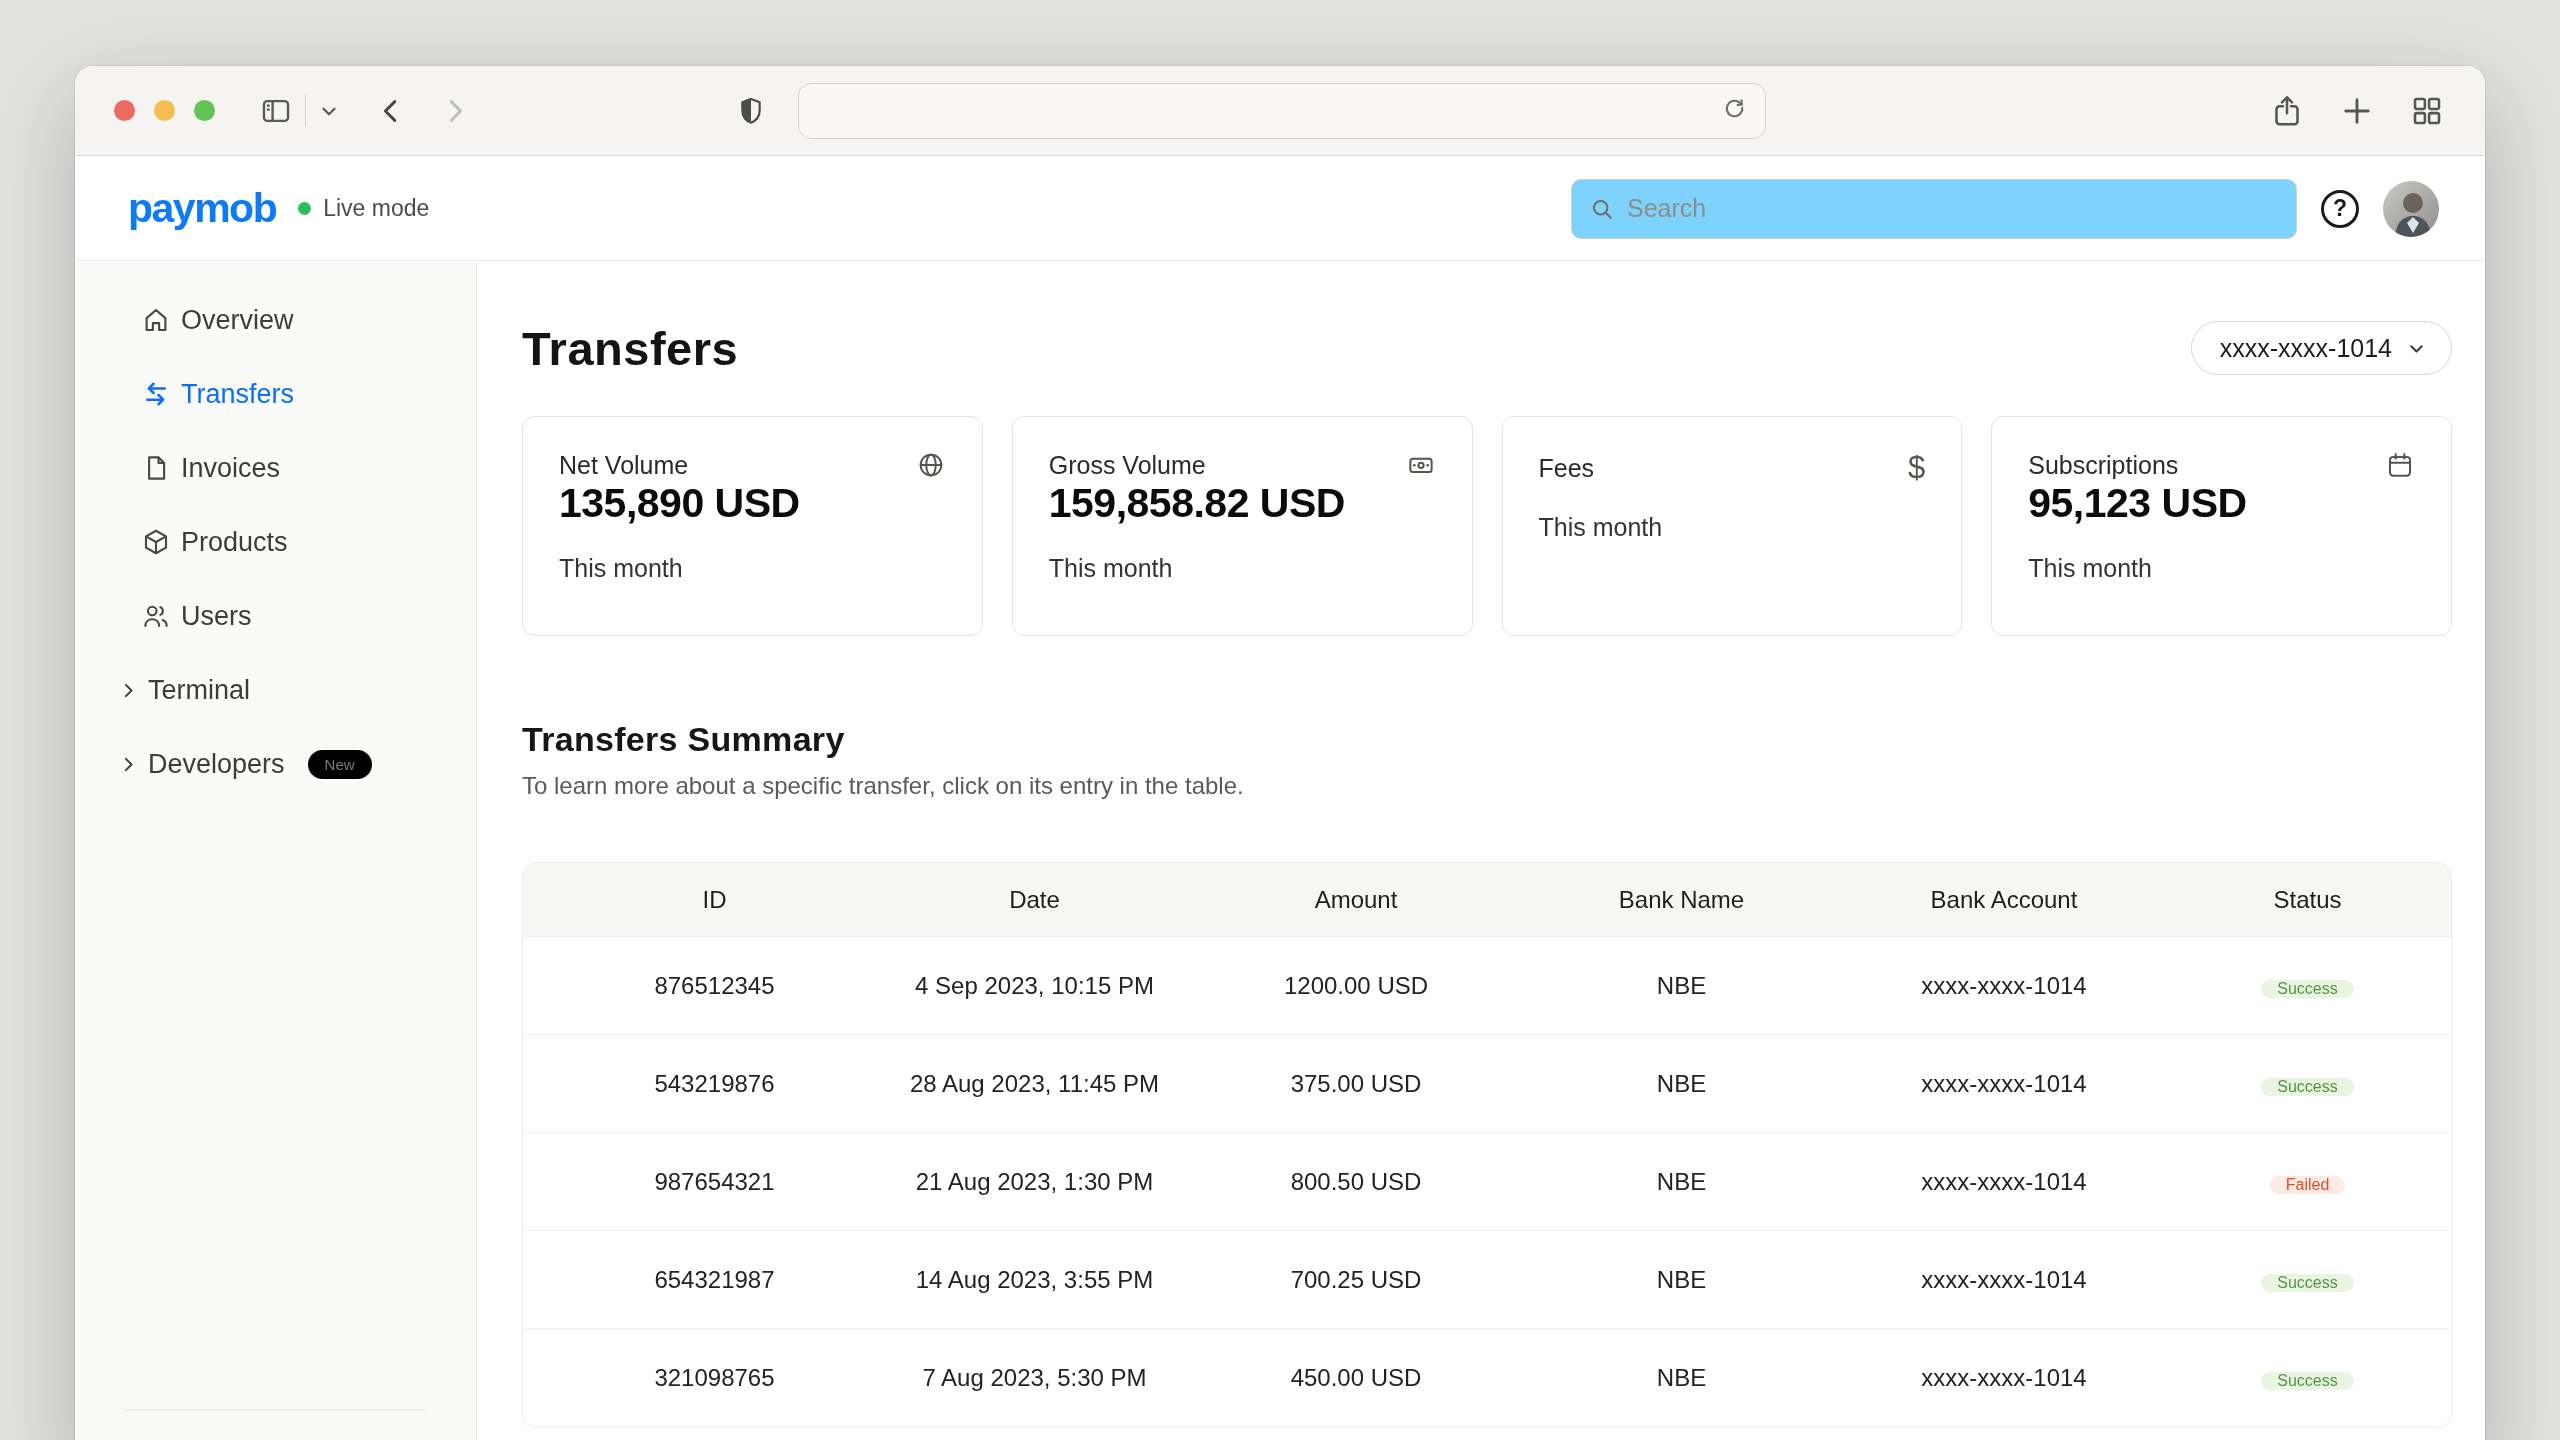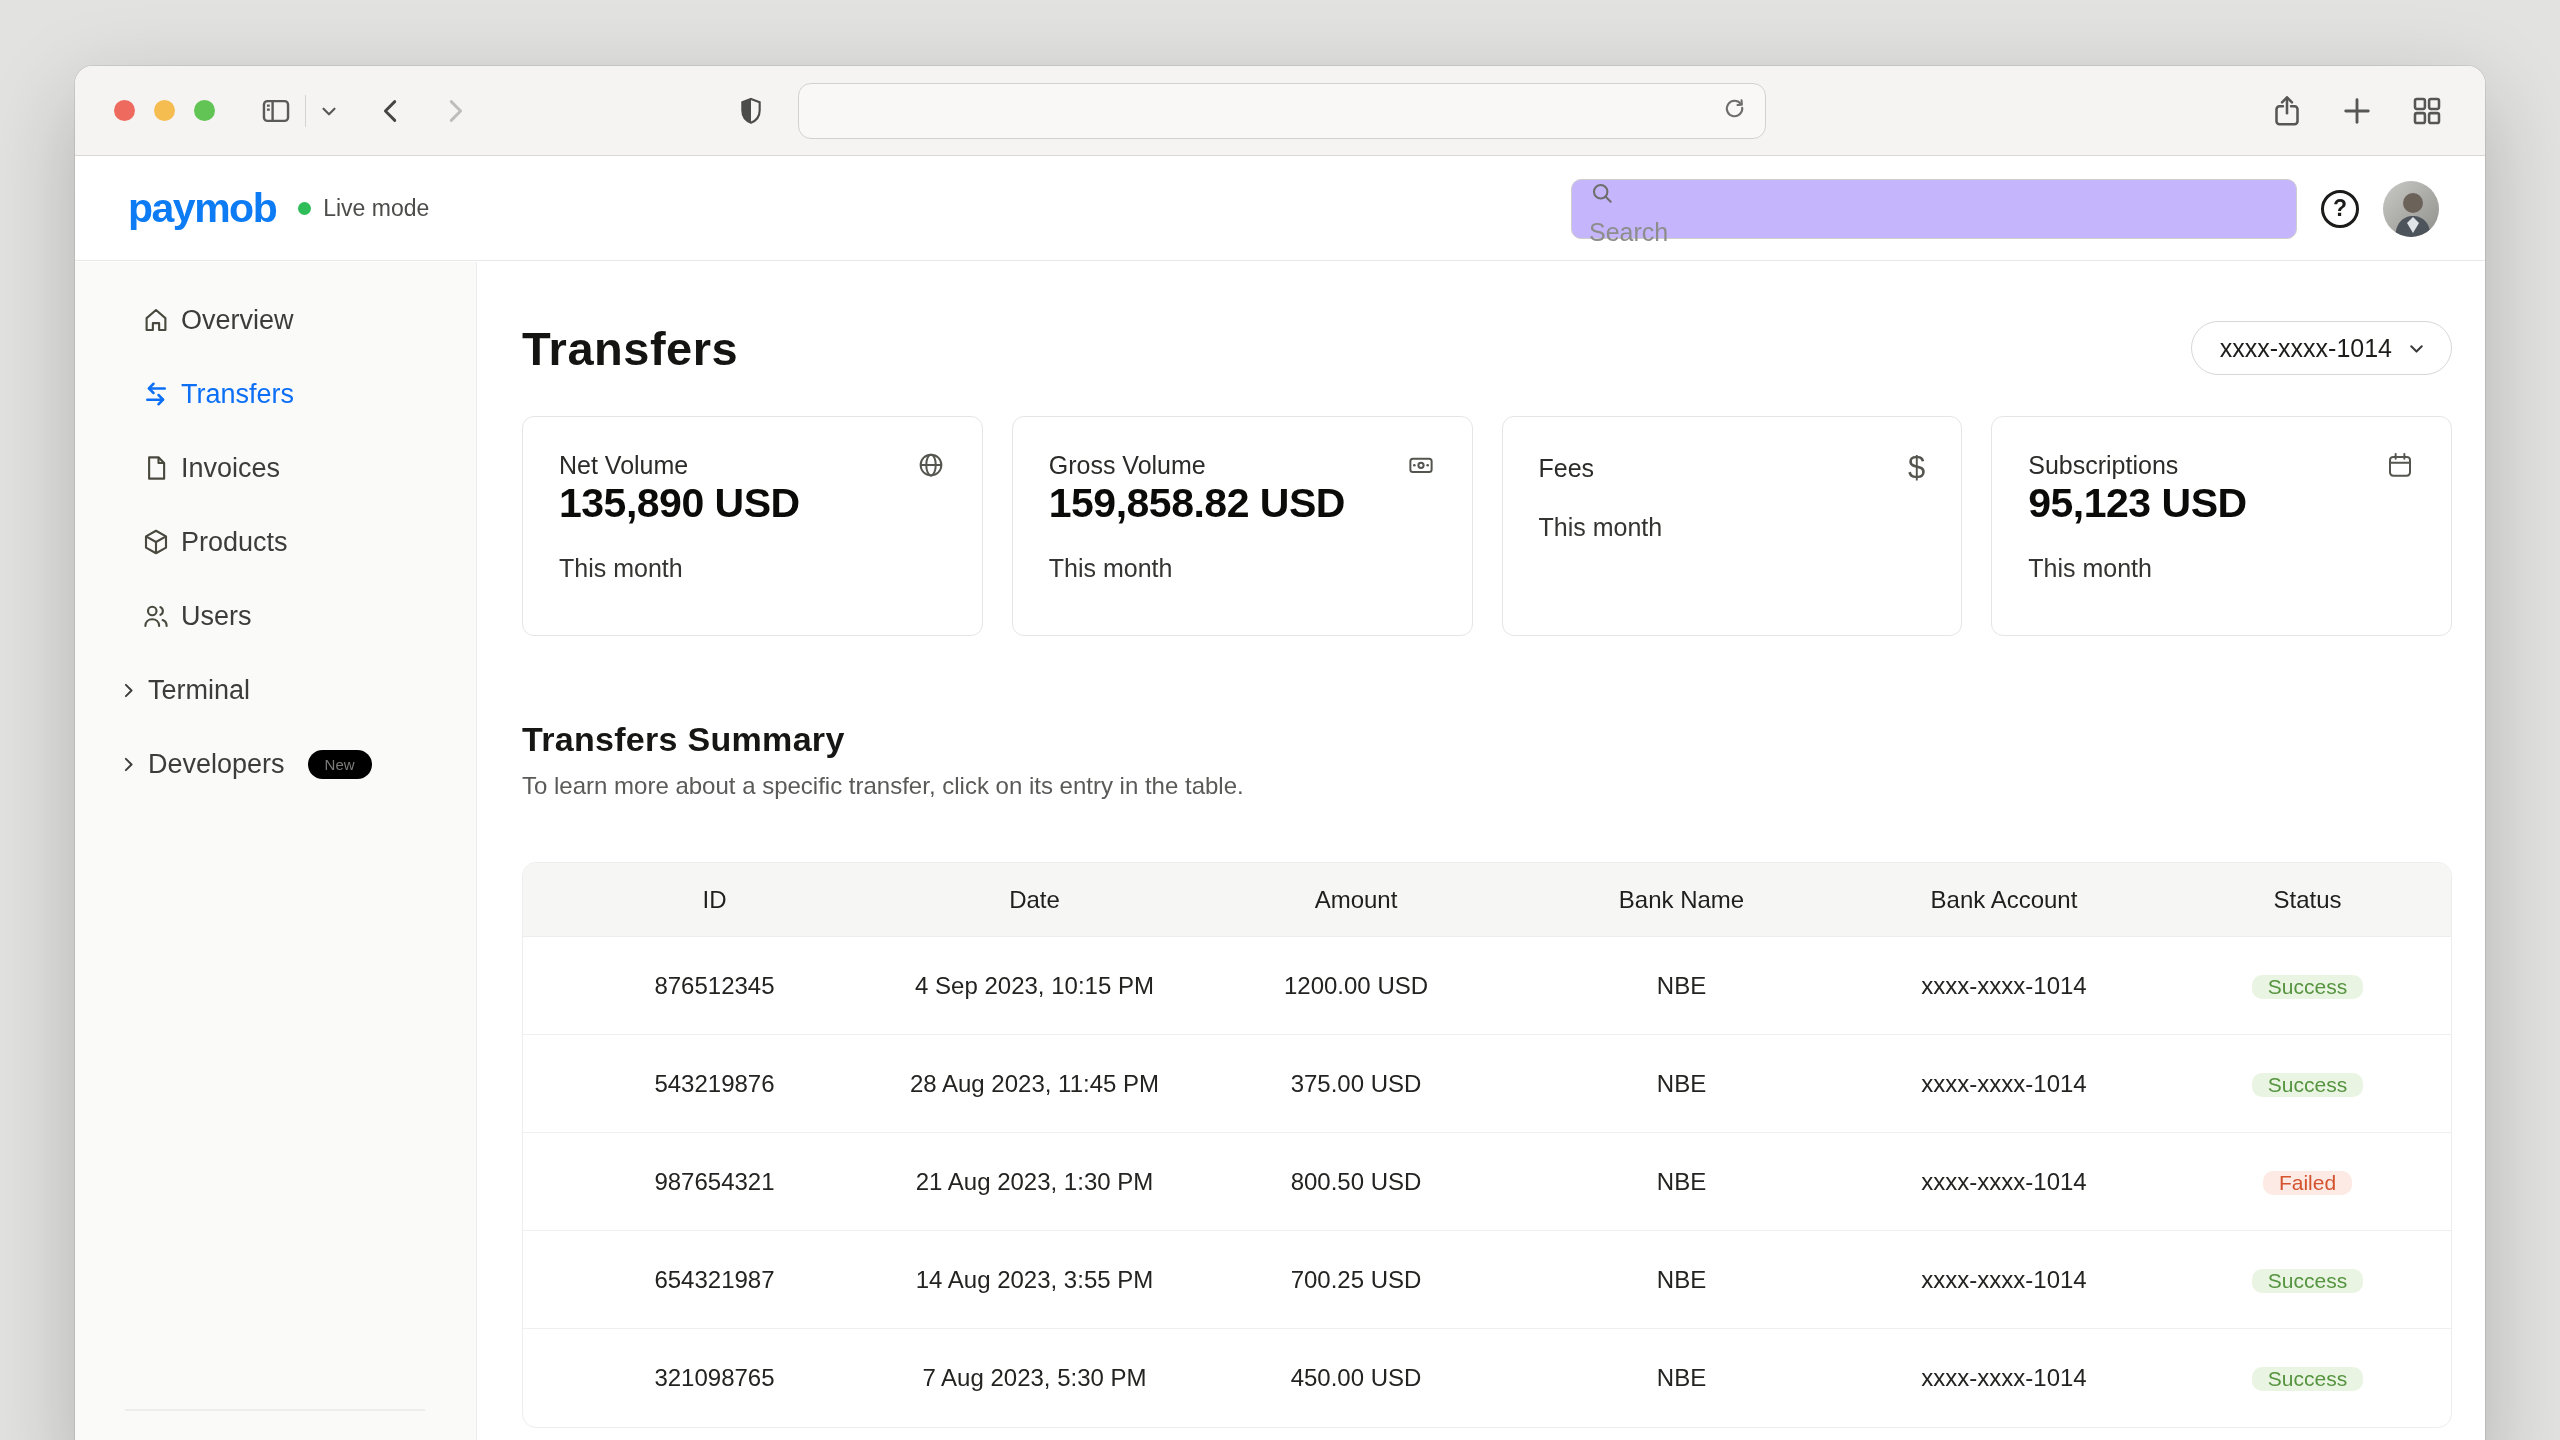--- a/index.html
+++ b/index.html
@@ -54,21 +54,21 @@
   .app-header {
     height:104px; border-bottom:1px solid #e9e8e6;
     display:flex; align-items:center; padding:0 46px 0 53px;
   }
   .brand { font-size:41px; font-weight:700; letter-spacing:-1.5px; color:#0c7bf4; }
   .live-dot { width:13px; height:13px; border-radius:50%; background:#2ebd59; margin-left:22px; }
   .live-label { font-size:23px; color:#4c4c4a; margin-left:12px; }
   .header-right { margin-left:auto; display:flex; align-items:center; gap:24px; }
   .searchbox {
     width:726px; height:60px; border:1.5px solid #cfcecc; border-radius:10px;
-    display:flex; align-items:flex-start; padding:0 17px; gap:12px; background:#c4b5fd; color:#6e6e6c;flex-direction:column;
+    display:flex; align-items:center; padding:0 17px; gap:12px; background:#7dd3fc; color:#6e6e6c;
   }
   .searchbox input {
     flex:1; border:none; outline:none; font-size:25px; color:#333; font-family:inherit; background:transparent;
   }
   .searchbox input::placeholder { color:#8d8d8b; }
   .help-btn {
     width:38px; height:38px; border-radius:50%; border:3px solid #1b1b19;
     display:flex; align-items:center; justify-content:center;
     font-size:23px; font-weight:700; color:#1b1b19; background:#fff;
   }
@@ -124,21 +124,21 @@
     display:grid;
     grid-template-columns:353px 317px 326px 325px 320px 1fr;
     align-items:center;
   }
   .tbl-head { height:74px; background:#f6f6f4; border-bottom:1.5px solid #eeedeb; }
   .tbl-head .cell { font-size:24px; color:#1f1f1d; }
   .tbl-body .tbl-row { height:98px; border-bottom:1.5px solid #f0efed; }
   .tbl-body .tbl-row:last-child { border-bottom:none; }
   .cell { font-size:24px; color:#232321; padding-left:0;text-align:center; }
   .cell:first-child { padding-left:30px; }
-  .badge { display:inline-block; font-size:21px; padding:0 16px; border-radius:10px; }
+  .badge { display:inline-block; font-size:16px; padding:0 16px; border-radius:10px; }
   .badge-success { background:#eaf4e2; color:#55943f; }
   .badge-failed  { background:#fdeae4; color:#d4532f; }
 </style>
 </head>
 <body>
 
 <div class="window">
 
   <div class="chrome">
     <div class="traffic">

